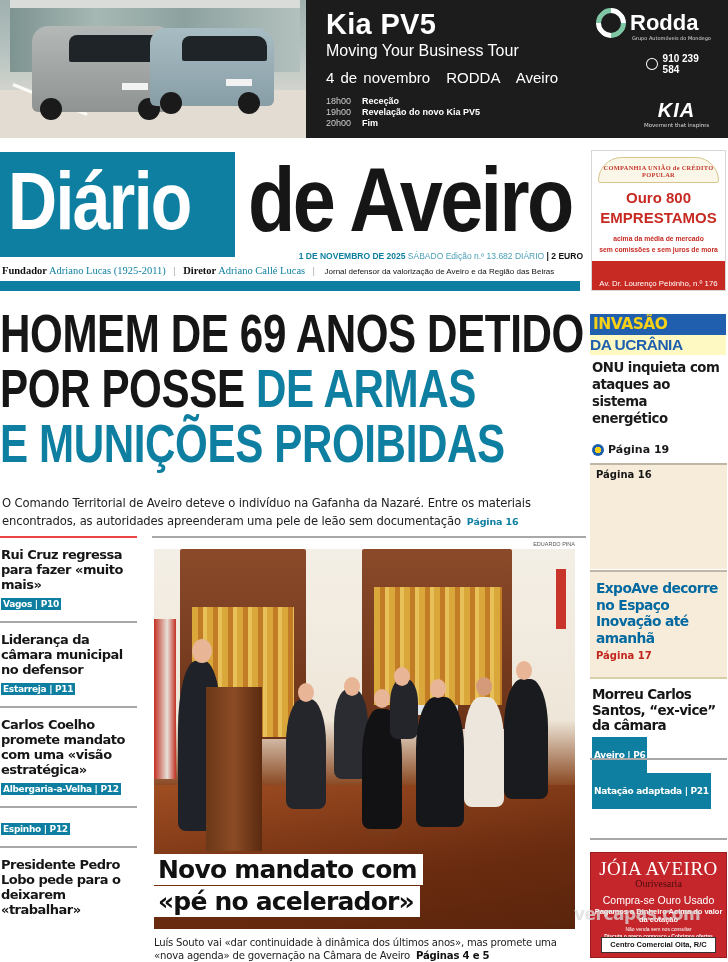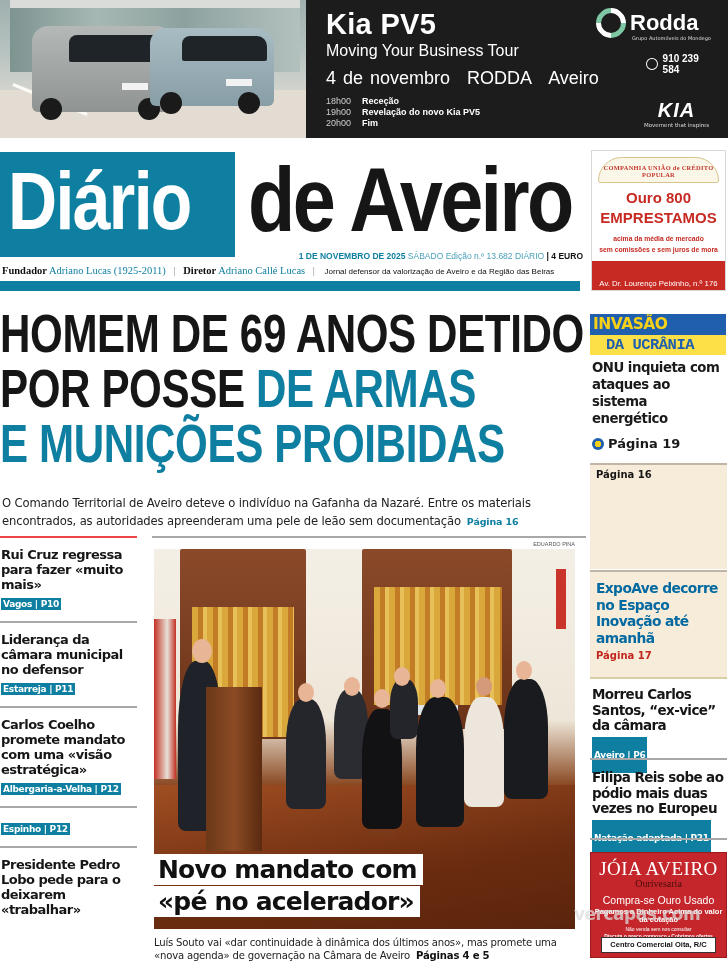--- a/index.html
+++ b/index.html
@@ -17,21 +17,21 @@
   .top-ad .photo .line1 { position:absolute; left:10px; top:98px; width:80px; height:3px; background:#fbfaf6; transform:rotate(22deg); }
   .top-ad .photo .van { position:absolute; border-radius:16px 18px 6px 6px; }
   .top-ad .photo .van1 { left:32px; top:26px; width:142px; height:86px; background:linear-gradient(180deg,#b4b8b7,#8f9493); }
   .top-ad .photo .van2 { left:150px; top:28px; width:124px; height:78px; background:linear-gradient(180deg,#a8bcc3,#889ea6); }
   .top-ad .photo .van .glass { position:absolute; left:26%; top:10%; width:68%; height:32%; background:#1f2428; border-radius:8px 10px 2px 2px; }
   .top-ad .photo .van .plate { position:absolute; right:18%; bottom:26%; width:26px; height:7px; background:#f2f2f2; }
   .top-ad .photo .van .wheel { position:absolute; bottom:-8px; width:22px; height:22px; border-radius:50%; background:#1a1a1a; }
   .top-ad .copy { position:absolute; left:326px; top:8px; color:#ffffff; }
   .top-ad .copy .title { font-family:"Liberation Sans", sans-serif; font-weight:bold; font-size:29px; line-height:32px; letter-spacing:0.3px; }
   .top-ad .copy .sub { font-family:"Liberation Sans", sans-serif; font-size:16px; line-height:20px; margin-top:1px; }
-  .top-ad .copy .date { font-family:"Liberation Sans", sans-serif; font-size:18px; line-height:22px; margin-top:6px; word-spacing:2px; }
+  .top-ad .copy .date { font-family:"Liberation Sans", sans-serif; font-size:15px; line-height:22px; margin-top:6px; word-spacing:2px; }
   .top-ad .copy .date span { margin-right:10px; }
   .top-ad .sched { position:absolute; left:326px; top:96px; color:#fff; font-family:"Liberation Sans", sans-serif; font-size:9px; line-height:11px; }
   .top-ad .sched .row { display:flex; }
   .top-ad .sched .t { width:36px; color:#cfcfcf; }
   .top-ad .sched .e { font-weight:bold; }
   .rodda { position:absolute; left:596px; top:8px; width:120px; color:#fff; }
   .rodda .logo { display:flex; align-items:center; }
   .rodda .ring { width:30px; height:30px; border-radius:50%; border:5px solid #fff; border-right-color:#7fc6a4; border-bottom-color:#fff; border-left-color:#7fc6a4; transform:rotate(45deg); margin-right:4px; }
   .rodda .name { font-family:"Liberation Sans", sans-serif; font-weight:bold; font-size:22px; }
   .rodda .tag { font-size:5px; margin-left:36px; margin-top:-3px; color:#ddd; }
@@ -97,23 +97,23 @@
   .photo .chair { position:absolute; width:30px; height:56px; background:#7a3a1a; border-radius:3px; }
 
   .caption-box { position:absolute; left:154px; top:854px; background:#ffffff; padding:0 6px 0 4px; font-family:"DejaVu Sans", sans-serif; font-weight:bold; font-size:25px; line-height:31px; color:#111; letter-spacing:-0.8px; }
   .caption-box2 { top:886px; }
   .summary { position:absolute; left:154px; top:936px; width:432px; font-family:"DejaVu Sans", sans-serif; font-size:10.1px; line-height:13px; color:#222; letter-spacing:-0.2px; }
   .summary .pg { font-weight:bold; color:#111; margin-left:6px; }
 
   
   .ukr { position:absolute; left:590px; top:314px; width:136px; }
   .ukr .flag-top { background:#1f5fae; color:#f7d117; font-family:"DejaVu Sans", sans-serif; font-weight:bold; font-size:15.5px; line-height:21px; padding-left:3px; letter-spacing:-0.5px; }
-  .ukr .flag-bot { background:#fde047; color:#1f5fae; font-family:Liberation Mono, monospace; font-weight:bold; font-size:15.5px; line-height:20px; padding-left:16px; letter-spacing:-0.5px; }
+  .ukr .flag-bot { background:#fef9c3; color:#1f5fae; font-family:Liberation Sans, sans-serif; font-weight:bold; font-size:15.5px; line-height:20px; padding-left:0; letter-spacing:-0.5px; }
   .ukr .t { font-family:"DejaVu Sans", sans-serif; font-weight:bold; font-size:13.3px; line-height:17px; margin-top:4px; padding-left:2px; letter-spacing:-0.5px; }
-  .ukr .pg { display:flex; align-items:center; font-family:"DejaVu Sans", sans-serif; font-weight:bold; font-size:13px; padding-left:2px; margin-top:9px; }
+  .ukr .pg { display:flex; align-items:center; font-family:"DejaVu Sans", sans-serif; font-weight:bold; font-size:11px; padding-left:2px; margin-top:16px; }
   .ukr .pg .ua { width:12px; height:12px; border-radius:50%; background:radial-gradient(circle,#f7d117 35%,#1f5fae 38%); margin-right:4px; }
 
   .beige { position:absolute; left:590px; width:137px; background:#f7ecd9; }
   .beige1 { top:463px; height:106px; border-top:2px solid #bfb6a6; }
   .beige2 { top:570px; height:109px; border-top:2px solid #bfb6a6; border-bottom:2px solid #d9cfa6; }
   .beige .t { font-family:"DejaVu Sans", sans-serif; font-weight:bold; font-size:13.8px; line-height:16.5px; padding:8px 4px 0 6px; letter-spacing:-0.6px; }
   .beige1 .t { color:#c2261f; }
   .beige2 .t { color:#0369a1; }
   .beige .pg { font-family:"DejaVu Sans", sans-serif; font-weight:bold; font-size:10px; padding-left:6px; margin-top:4px; }
   .beige1 .pg { color:#161616; }
@@ -200,21 +200,21 @@
 </div>
 
 <div class="mast-box"></div>
 <div class="mast-diario">Diário</div>
 <div class="mast-deaveiro">de Aveiro</div>
 <div class="mast-date">
   <b>1 DE NOVEMBRO DE 2025</b>
   <span class="lite">SÁBADO</span>
   <span class="lite">Edição n.º 13.682 DIÁRIO</span>
   <span class="blk">|</span>
-  <span class="blk">4 EURO</span>
+  <span class="blk">2 EURO</span>
 </div>
 <div class="mast-credits">
   <b>Fundador</b>
   <span class="n">Adriano Lucas (1925-2011)</span>
   <span class="sep">|</span>
   <b>Diretor</b>
   <span class="n">Adriano Callé Lucas</span>
   <span class="sep">|</span>
   <span class="motto">Jornal defensor da valorização de Aveiro e da Região das Beiras</span>
 </div>
@@ -324,21 +324,20 @@
 <div class="beige beige2">
   <div class="t">ExpoAve decorre no Espaço Inovação até amanhã</div>
   <div class="pg">Página 17</div>
 </div>
 
 <div class="rbrief rb1">
   <div class="t">Morreu Carlos Santos, “ex-vice” da câmara</div>
   <span class="tag">Aveiro | P6</span>
 </div>
 <div class="rbrief rb2">
-  <div class="t">Filipa Reis sobe ao pódio mais duas vezes no Europeu</div>
   <span class="tag">Natação adaptada | P21</span>
 </div>
 <div class="rule-r"></div>
 
 <div class="joia">
   <div class="name">JÓIA AVEIRO</div>
   <div class="sub">Ourivesaria</div>
   <div class="buy">Compra-se Ouro Usado</div>
   <div class="p1">Pagamos a Dinheiro Acima do valor da cotação</div>
   <div class="p2">Não venda sem nos consultar</div>

